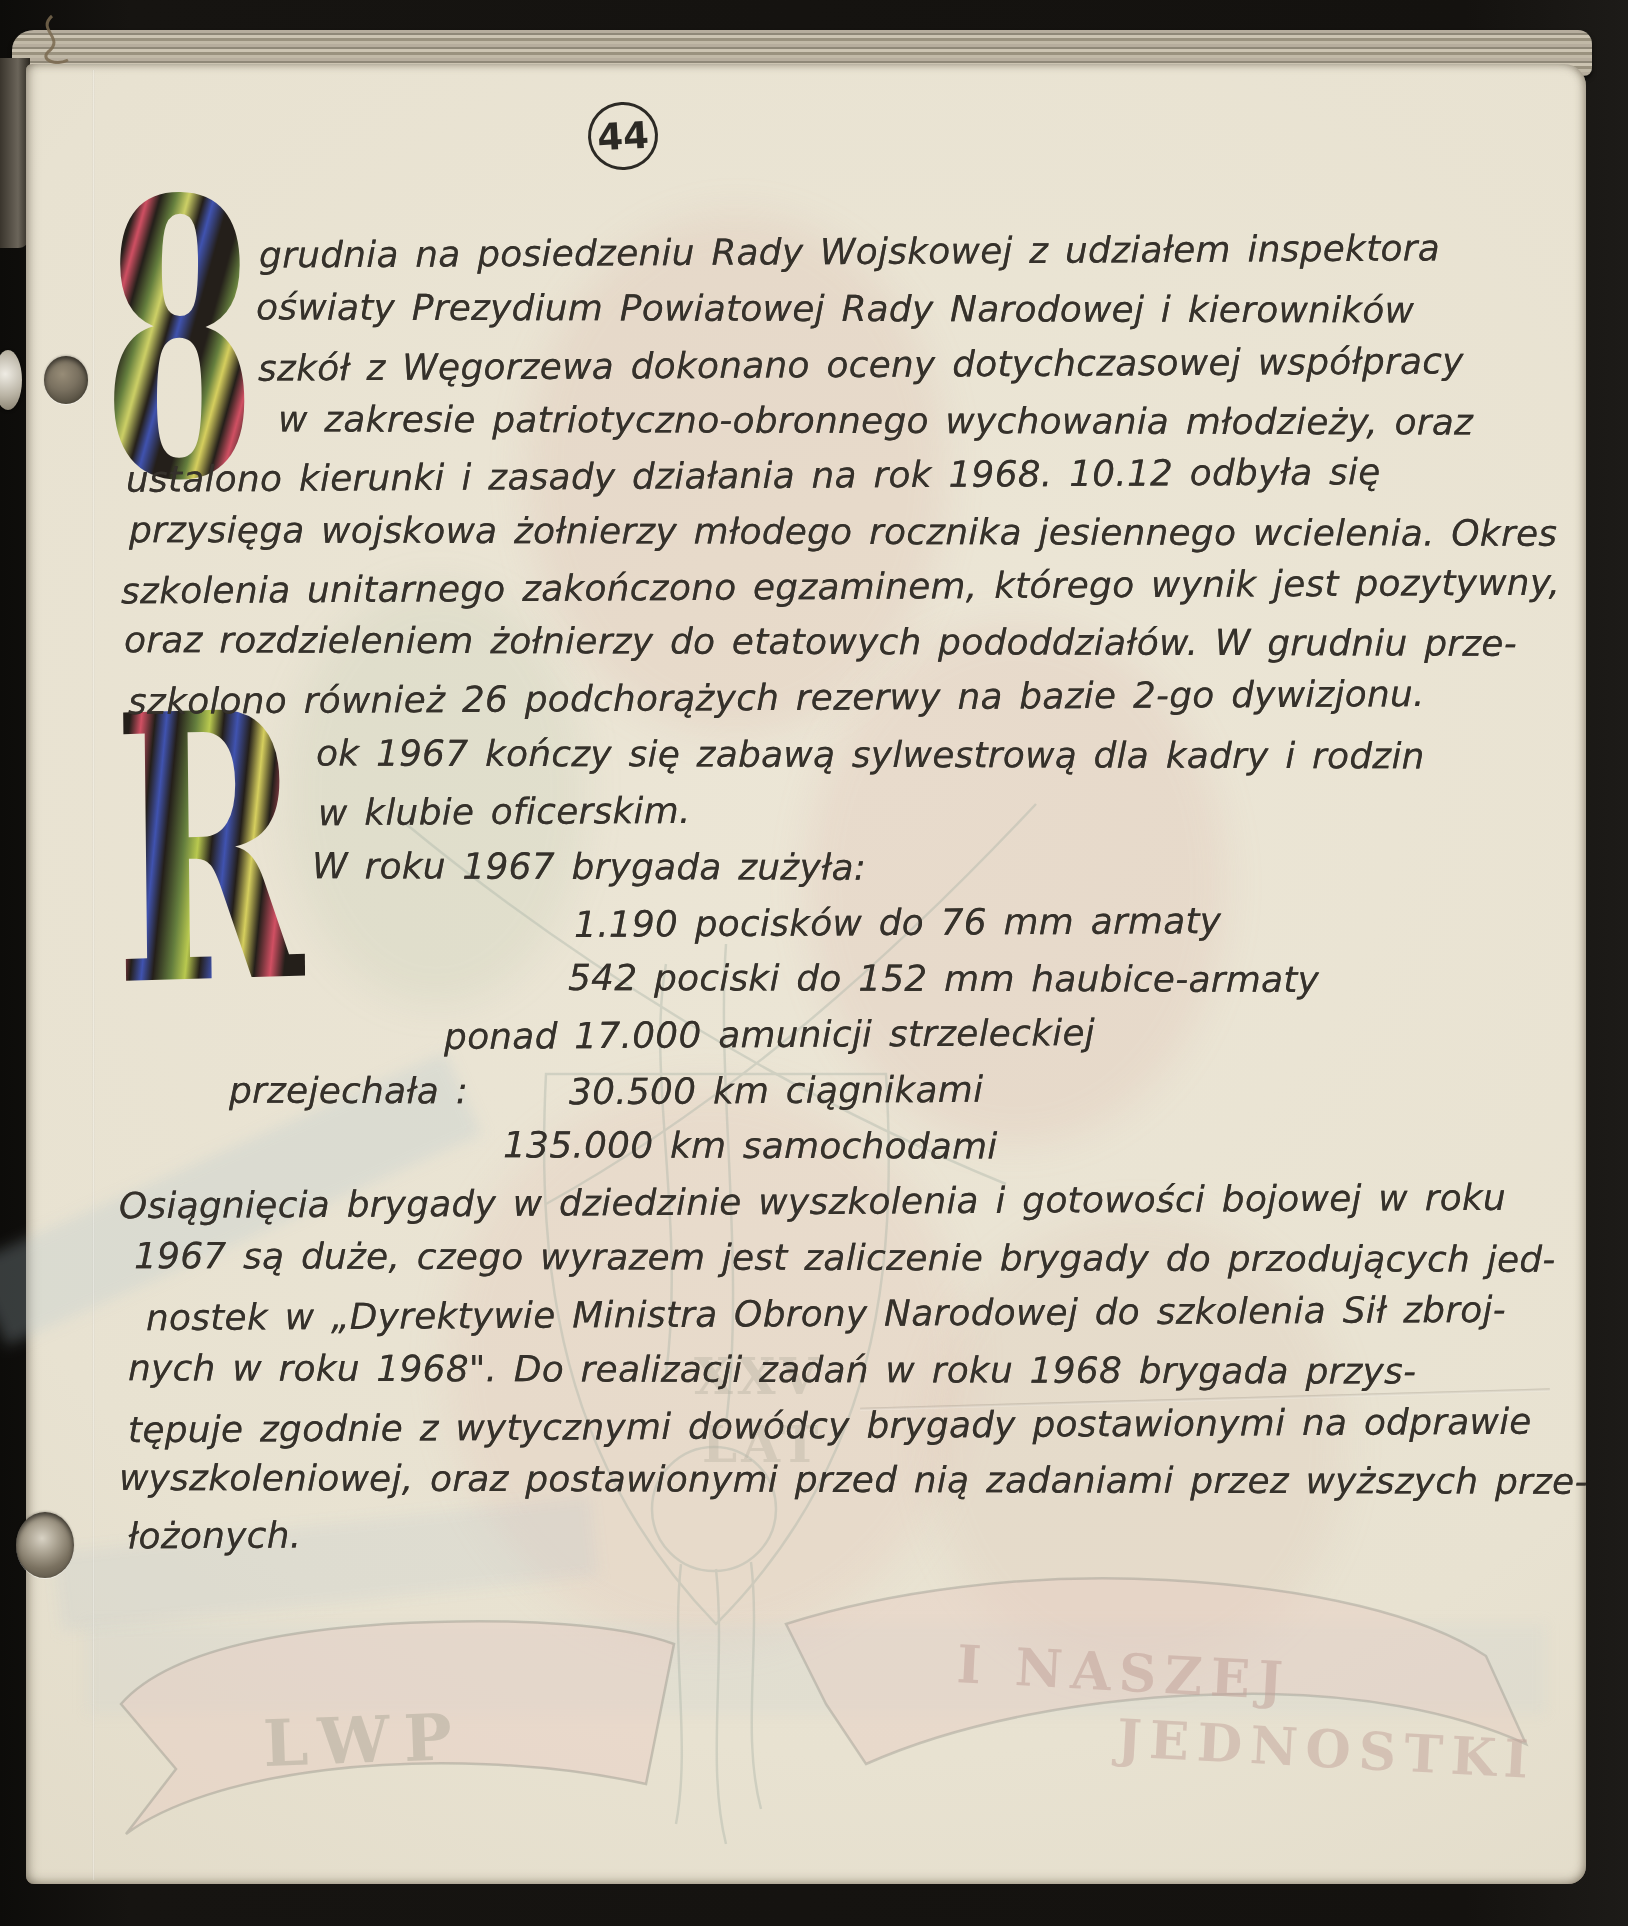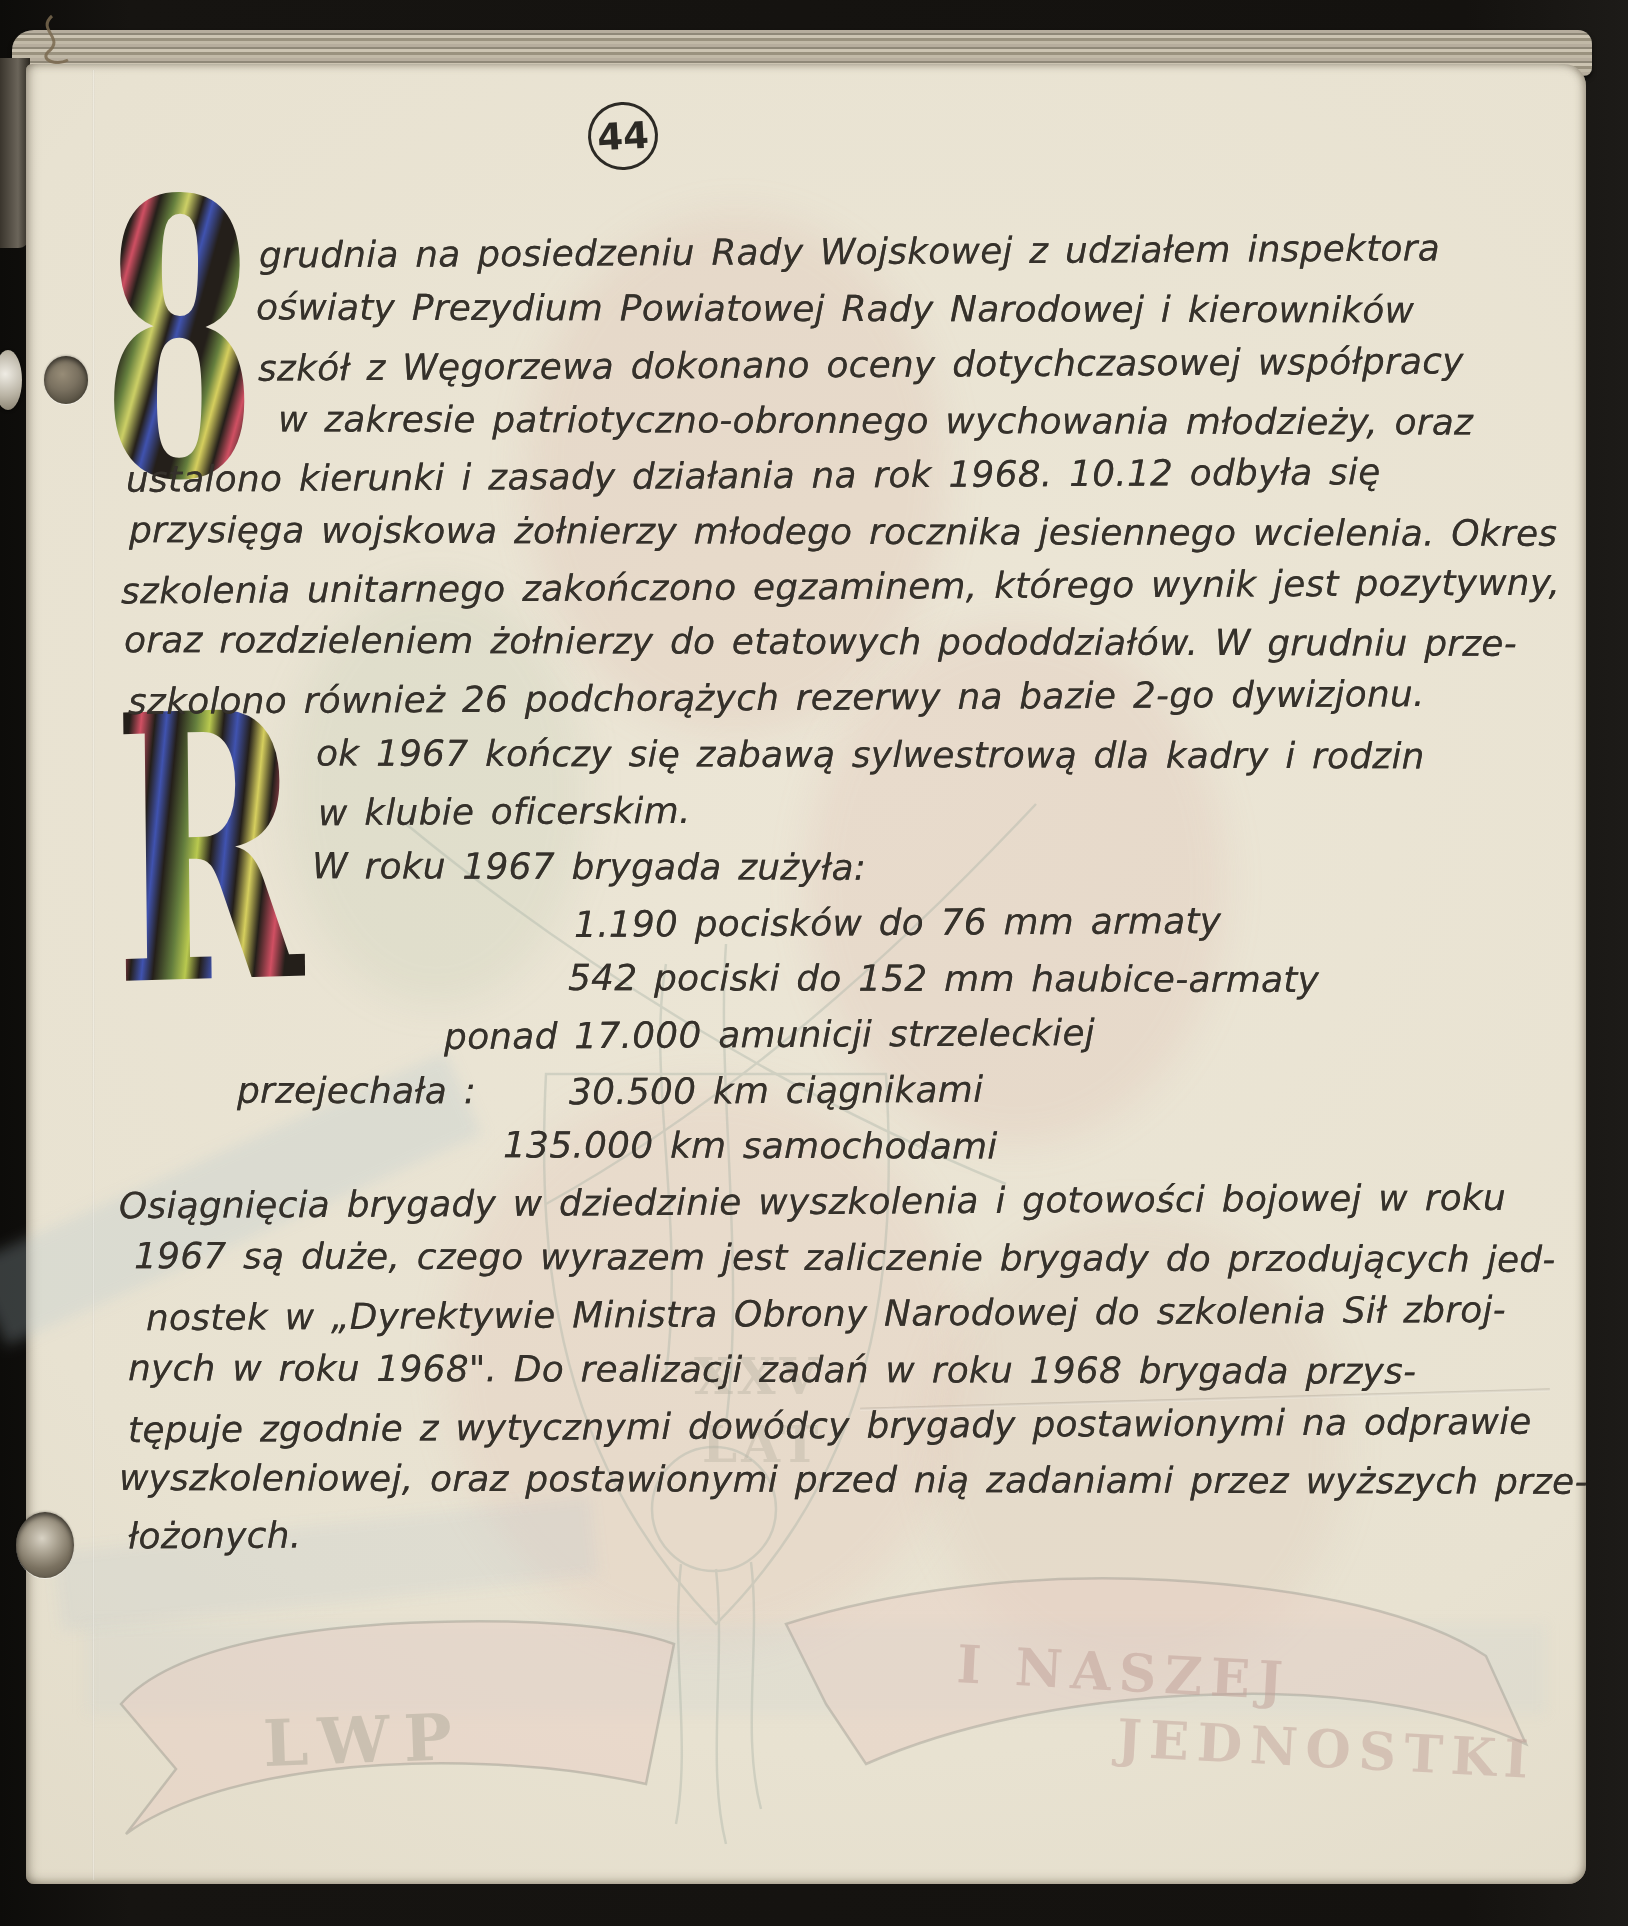--- a/index.html
+++ b/index.html
@@ -137,21 +137,21 @@
     <div class="line" style="left:105px;top:565px;">szkolenia unitarnego zakończono egzaminem, którego wynik jest pozytywny,</div>
     <div class="line" style="left:108px;top:620px;">oraz rozdzieleniem żołnierzy do etatowych pododdziałów. W grudniu prze-</div>
     <div class="line" style="left:112px;top:676px;">szkolono również 26 podchorążych rezerwy na bazie 2-go dywizjonu.</div>
 
     <div class="line" style="left:300px;top:733px;">ok 1967 kończy się zabawą sylwestrową dla kadry i rodzin</div>
     <div class="line" style="left:302px;top:790px;">w klubie oficerskim.</div>
     <div class="line" style="left:296px;top:845px;">W roku 1967 brygada zużyła:</div>
     <div class="line" style="left:558px;top:901px;">1.190 pocisków do 76 mm armaty</div>
     <div class="line" style="left:552px;top:957px;">542 pociski do 152 mm haubice-armaty</div>
     <div class="line" style="left:428px;top:1013px;">ponad 17.000 amunicji strzeleckiej</div>
-    <div class="line" style="left:221px;top:1069px;">przejechała :</div>
+    <div class="line" style="left:213px;top:1069px;">przejechała :</div>
     <div class="line" style="left:553px;top:1069px;">30.500 km ciągnikami</div>
     <div class="line" style="left:487px;top:1124px;">135.000 km samochodami</div>
 
     <div class="line" style="left:103px;top:1180px;">Osiągnięcia brygady w dziedzinie wyszkolenia i gotowości bojowej w roku</div>
     <div class="line" style="left:118px;top:1236px;">1967 są duże, czego wyrazem jest zaliczenie brygady do przodujących jed-</div>
     <div class="line" style="left:130px;top:1292px;">nostek w „Dyrektywie Ministra Obrony Narodowej do szkolenia Sił zbroj-</div>
     <div class="line" style="left:112px;top:1348px;">nych w roku 1968". Do realizacji zadań w roku 1968 brygada przys-</div>
     <div class="line" style="left:112px;top:1404px;">tępuje zgodnie z wytycznymi dowódcy brygady postawionymi na odprawie</div>
     <div class="line" style="left:103px;top:1458px;">wyszkoleniowej, oraz postawionymi przed nią zadaniami przez wyższych prze-</div>
     <div class="line" style="left:112px;top:1514px;">łożonych.</div>

